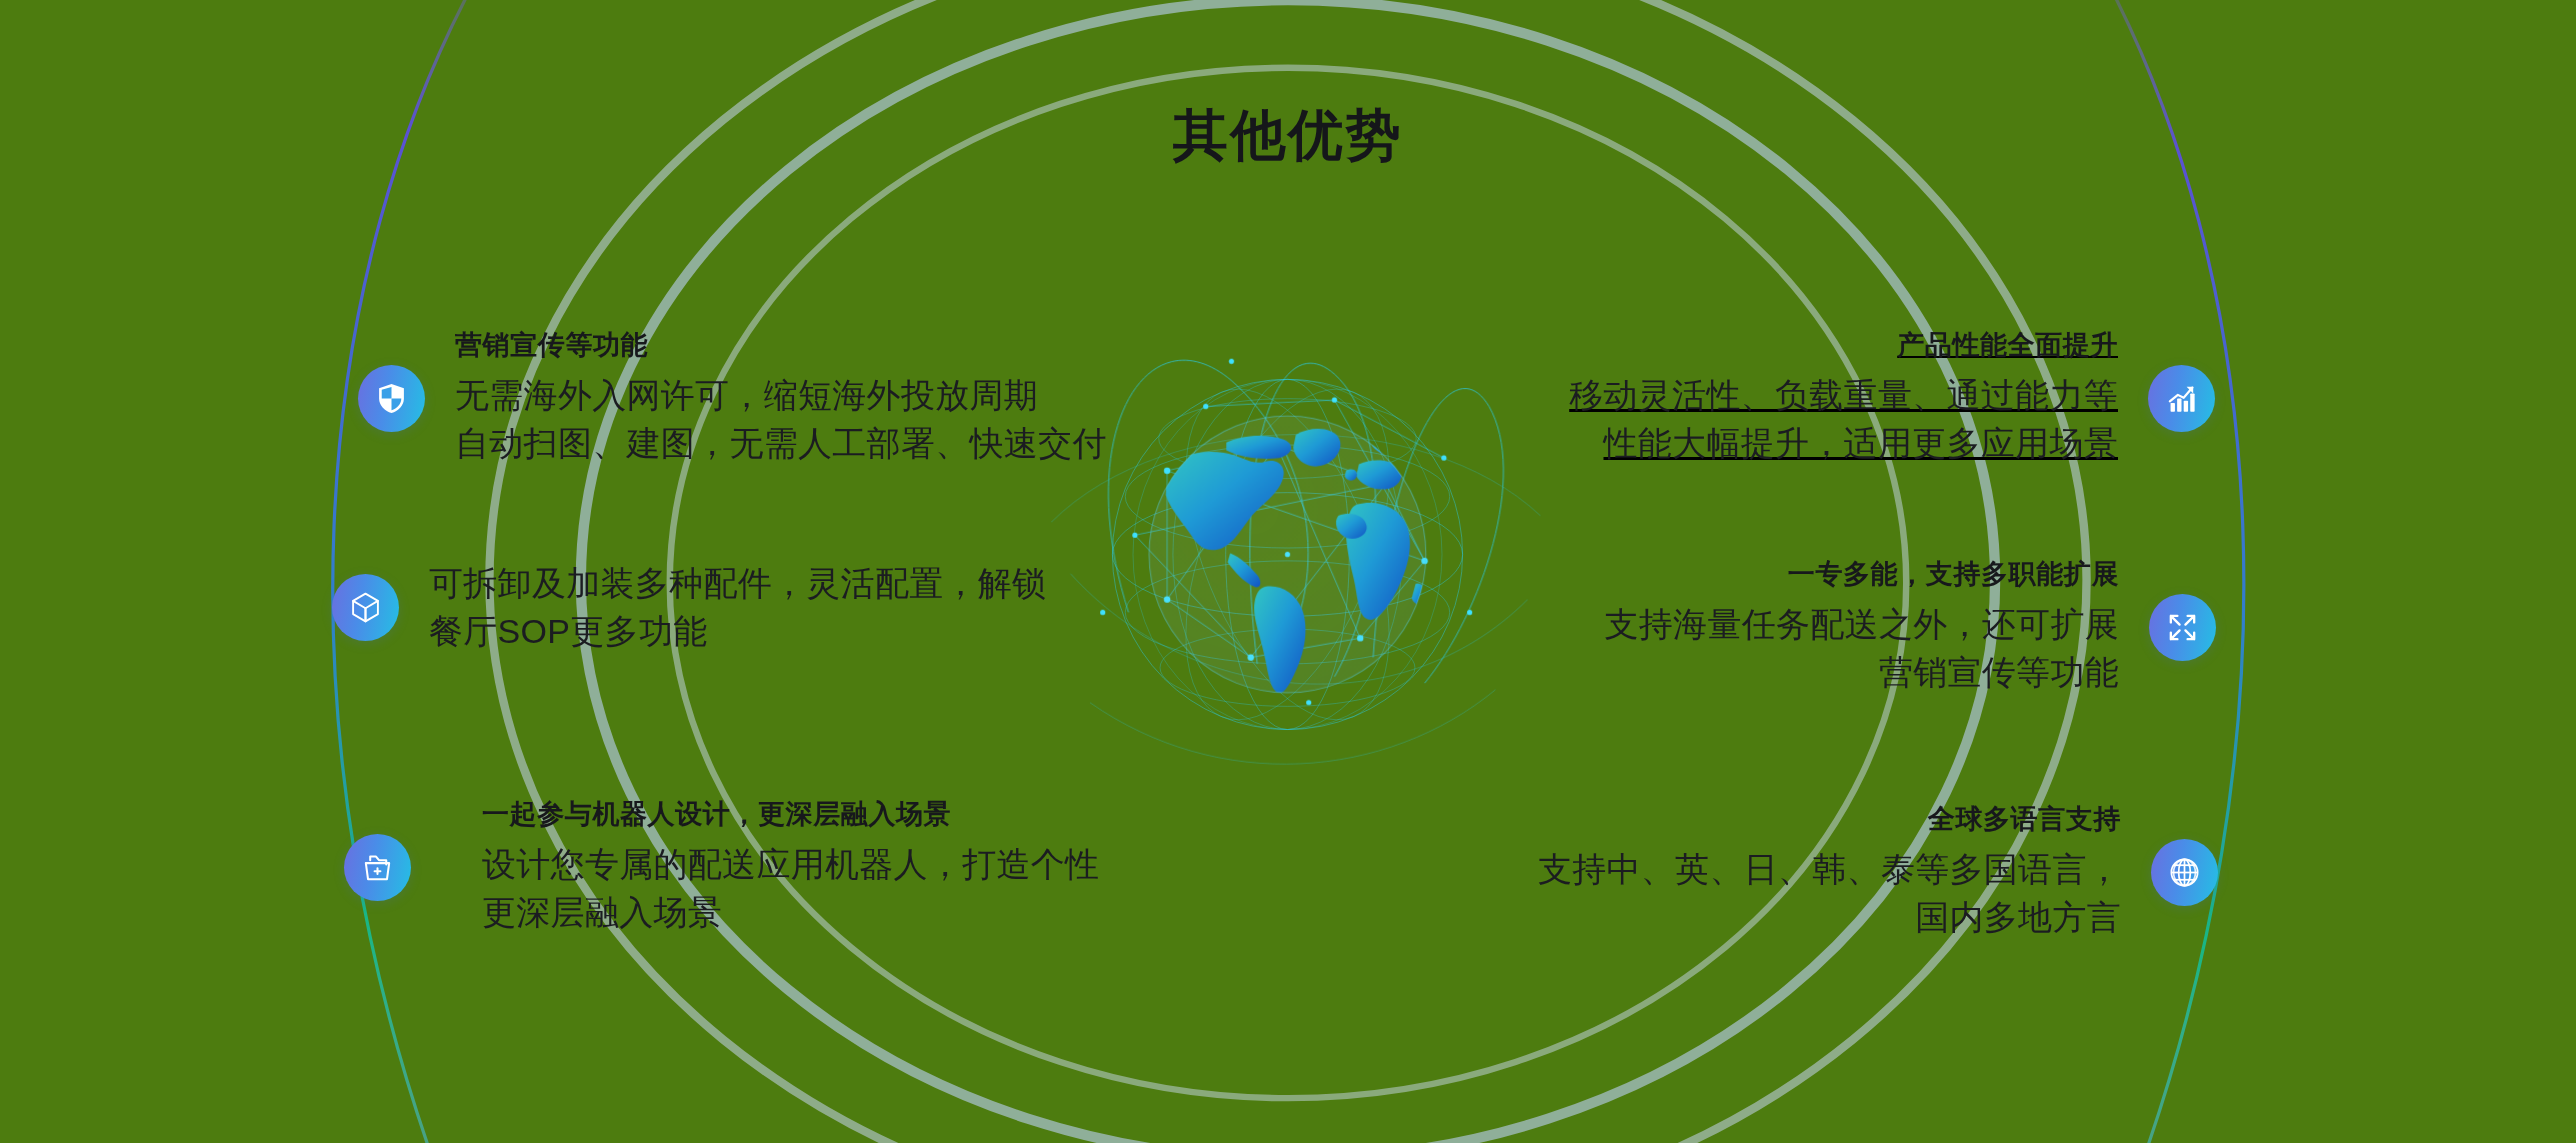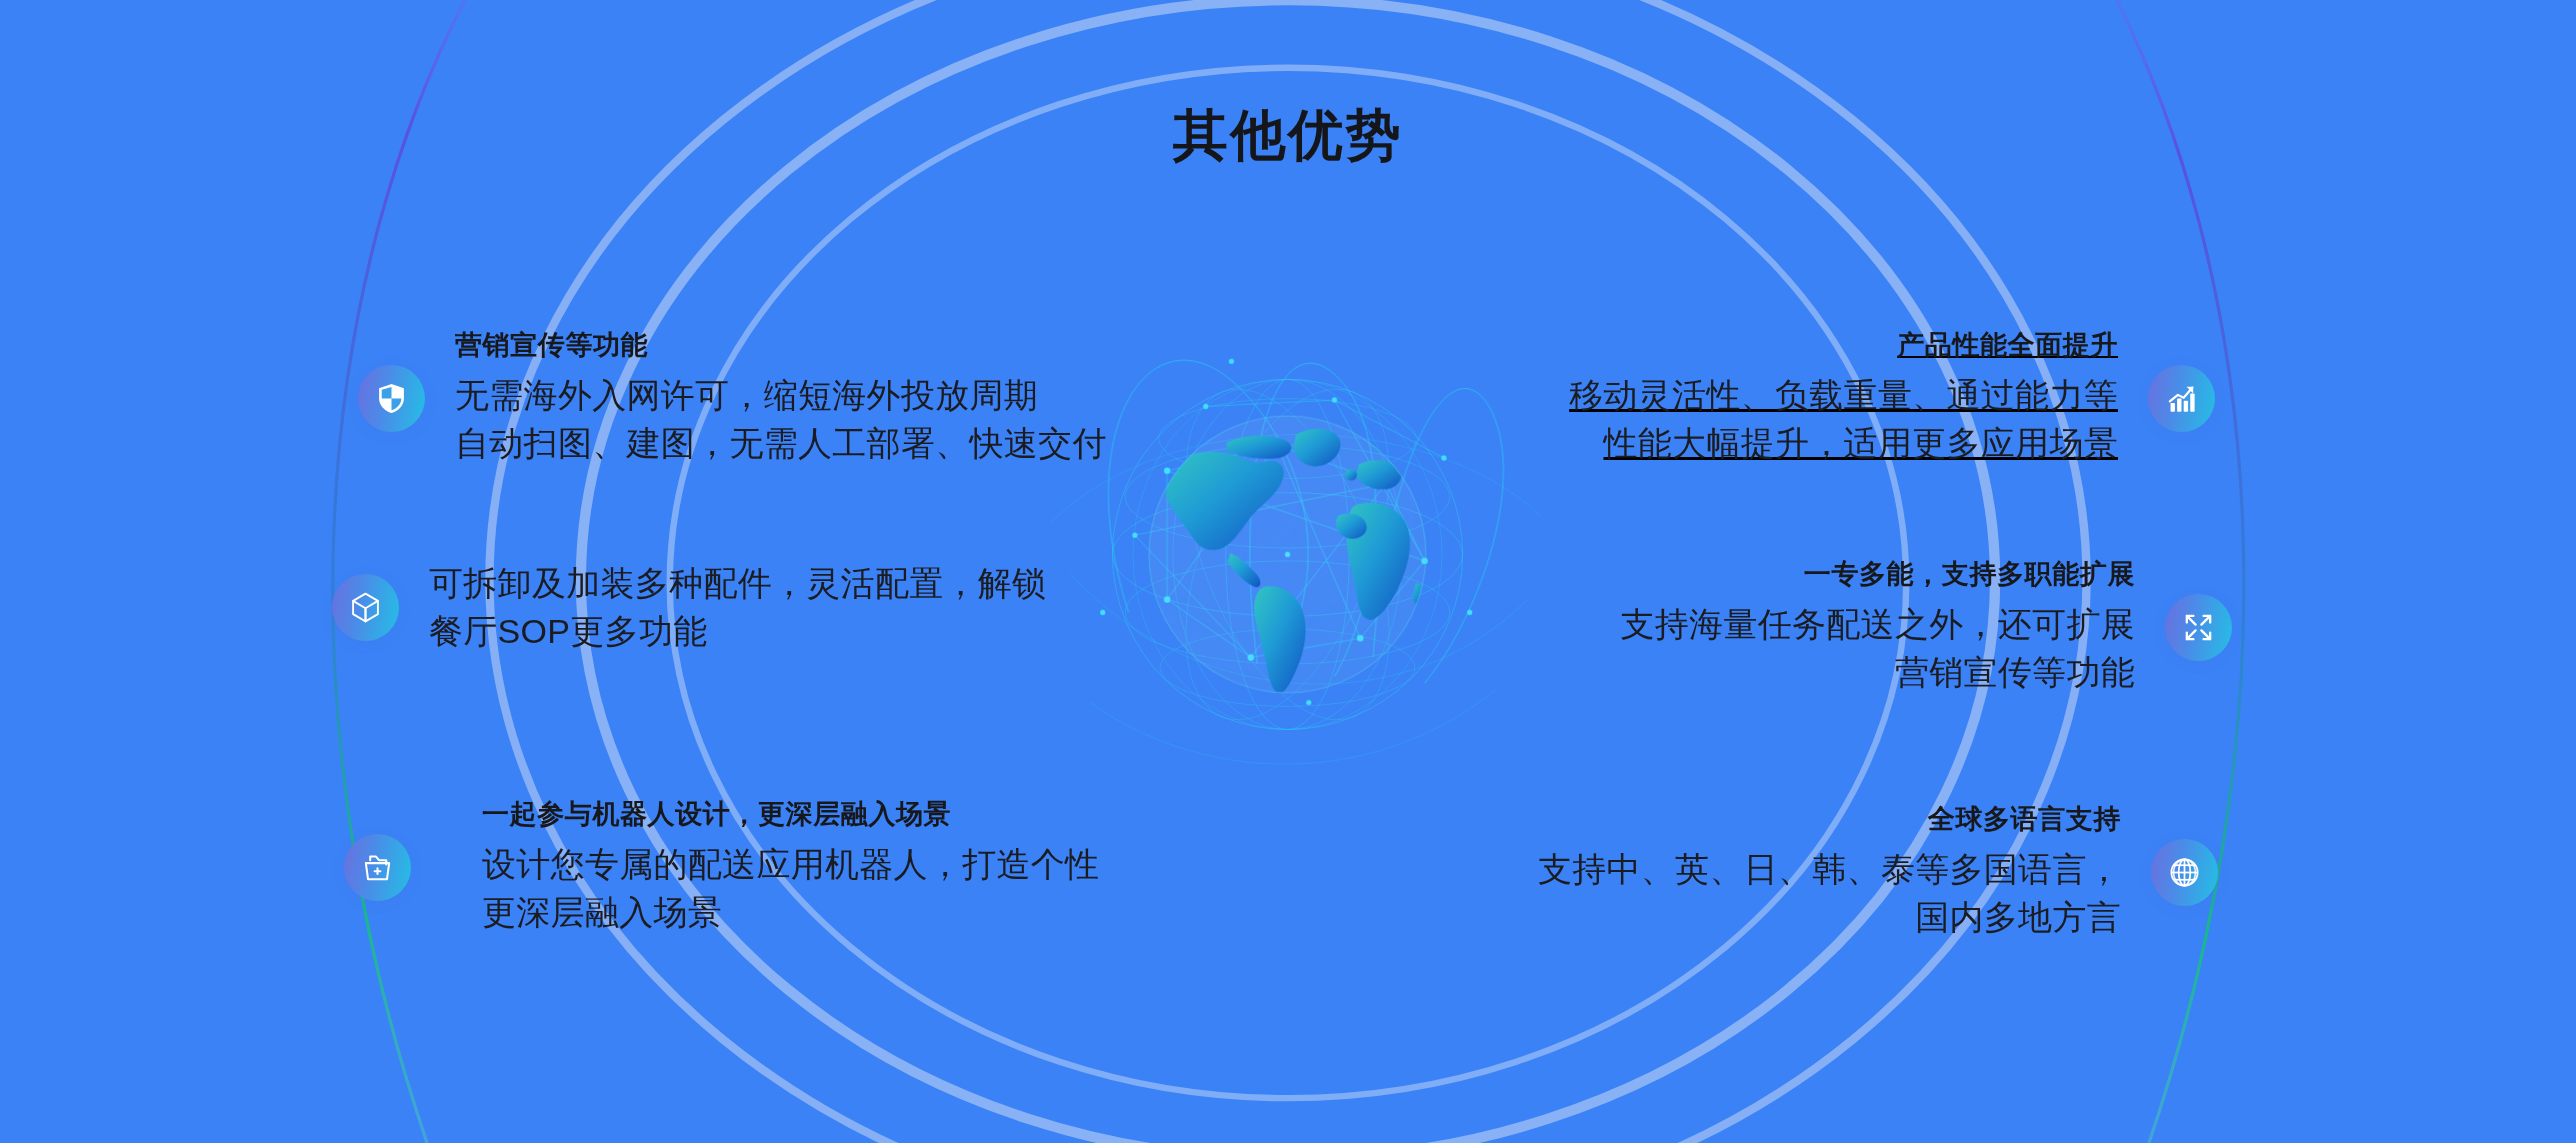--- a/index.html
+++ b/index.html
@@ -7,21 +7,21 @@
     padding: 0;
     background: #e1e1fb;
   }
   body {
     font-family: "Liberation Sans", "DejaVu Sans", sans-serif;
   }
   #stage {
     position: relative;
     width: 2576px;
     height: 1144px;
-    background: #3b82f6;
+    background: #4d7c0f;
     overflow: hidden;
   }
 
   
   .bg-svg {
     position: absolute;
     inset: 0;
     width: 2576px;
     height: 1144px;
     pointer-events: none;
@@ -95,21 +95,21 @@
     color: #1b1c21;
   }
   .ftitle + .fline { margin-top: 9px; }
 
   
   #feat-l1 { left: 358px;  top: 330px;  }
   #feat-l2 { left: 332px;  top: 559px;  }
   #feat-l3 { left: 344px;  top: 799px; gap: 41px; }
 
   #feat-r1 { right: 361px; top: 330px; text-decoration: underline;  }
-  #feat-r2 { right: 344px; top: 559px;  }
+  #feat-r2 { right: 360px; top: 559px;  }
   #feat-r3 { right: 358px; top: 804px; }
 </style>
 </head>
 <body>
 
 <div id="stage">
 
   <svg class="bg-svg" viewBox="0 0 4000 1776">
     <defs>
       <linearGradient id="arcL" x1="0" y1="0" x2="0" y2="1">

